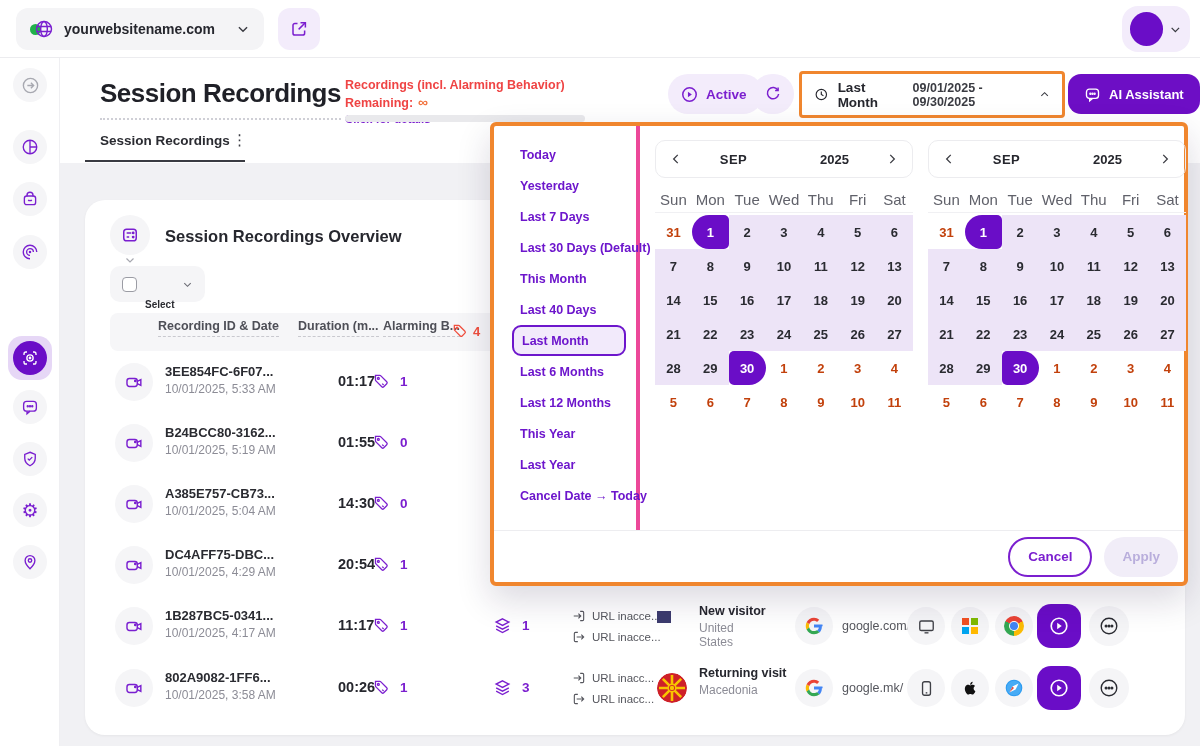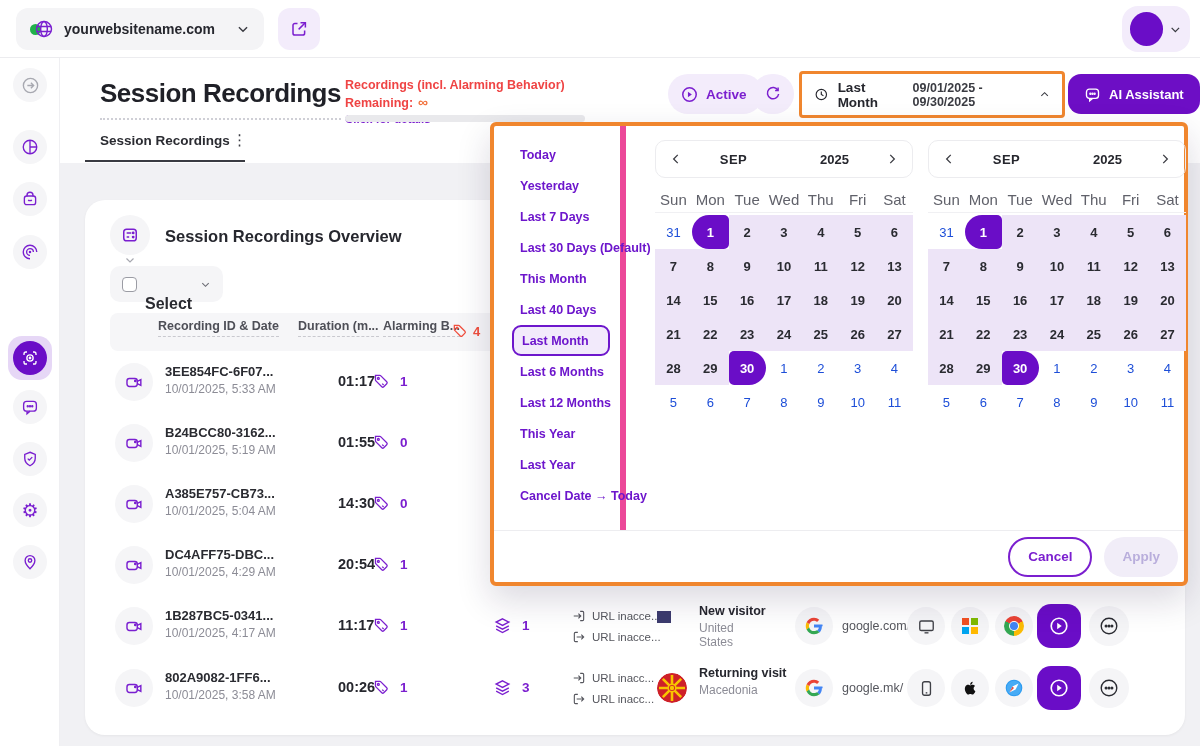--- a/index.html
+++ b/index.html
@@ -49,21 +49,21 @@
 
   
   .content { position:absolute; left:60px; top:163px; width:1140px; height:583px; background:#F1F1F4; }
   .card { position:absolute; left:25px; top:37px; width:1100px; height:535px; background:#fff; border-radius:20px; box-shadow:0 1px 3px rgba(0,0,0,0.05); }
 
   .ov-icon-circle { position:absolute; left:25px; top:15px; width:40px; height:40px; border-radius:50%; background:#F5F5F7; display:flex; align-items:center; justify-content:center; color:#7A1FD0; cursor:pointer; }
   .ov-chev { position:absolute; left:39px; top:54px; color:#A7A8B0; }
   .ov-title { position:absolute; left:80px; top:27px; font-size:16.5px; font-weight:700; color:#26272E; }
   .select-btn { position:absolute; left:25px; top:66px; height:36px; padding:0 12px; background:#F5F5F7; border-radius:10px; display:flex; align-items:center; gap:8px; cursor:pointer; }
   .select-box { width:15px; height:15px; border:1.6px solid #9B9CA4; border-radius:4px; background:#fff; }
-  .select-label { font-size:16px; font-weight:600; color:#2A2B31;margin-top:40px; }
+  .select-label { font-size:10px; font-weight:600; color:#2A2B31;margin-top:40px; }
 
   .thead { position:absolute; left:25px; top:113px; width:1050px; height:38px; background:#F6F6F8; border-radius:8px; }
   .th { position:absolute; top:6px; font-size:12.5px; font-weight:600; color:#4E4F57; border-bottom:1px dashed #C9C9CF; padding-bottom:3px;margin-left:8px; }
   .th-alarm-ico { position:absolute; left:342px; top:10px; color:#F04F3E; }
   .th-alarm-count { position:absolute; left:363px; top:11px; font-size:13px; font-weight:700; color:#F04F3E; }
 
   .row { position:absolute; left:0; width:1100px; height:60px; }
   .cam-circle { position:absolute; left:30px; top:11px; width:38px; height:38px; border-radius:50%; background:#F5F5F7; display:flex; align-items:center; justify-content:center; color:#7A1FD0; }
   .rid { position:absolute; left:80px; top:12px; font-size:13px; font-weight:600; color:#2A2B31; }
   .rdate { position:absolute; left:80px; top:30px; font-size:12px; color:#8C8C96; }
@@ -86,37 +86,37 @@
   .chrome-ico { width:20px; height:20px; border-radius:50%; background:conic-gradient(from -60deg, #EA4335 0 120deg, #FBBC05 0 240deg, #34A853 0 360deg); position:relative; }
   .chrome-ico::before { content:''; position:absolute; inset:4.8px; background:#fff; border-radius:50%; }
   .chrome-ico::after { content:''; position:absolute; inset:6.3px; background:#4285F4; border-radius:50%; }
   .win-ico { width:16px; height:16px; display:grid; grid-template-columns:1fr 1fr; grid-template-rows:1fr 1fr; gap:1.5px; }
   .win-ico i { display:block; }
   .play-btn { position:absolute; left:952px; top:8px; width:44px; height:44px; border-radius:14px; background:#6A0DC7; display:flex; align-items:center; justify-content:center; color:#fff; cursor:pointer; }
   .more-btn { position:absolute; left:1004px; top:10px; width:40px; height:40px; border-radius:50%; background:#F5F5F7; display:flex; align-items:center; justify-content:center; color:#2A2B31; cursor:pointer; }
 
   
   .dropdown { position:absolute; left:490px; top:122px; width:698px; height:464px; background:#fff; border:4px solid #F0862E; border-radius:6px; box-shadow:0 14px 34px rgba(30,20,60,0.16); z-index:50; }
-  .dp-presets { position:absolute; left:0; top:0; width:132px; height:404px; padding:13px 10px 0 18px; border-right:6px solid #ec4899; }
+  .dp-presets { position:absolute; left:0; top:0; width:146px; height:404px; padding:13px 10px 0 18px; border-right:4px solid #ec4899; }
   .preset { height:31px; display:flex; align-items:center; padding:0 8px; font-size:12.5px; font-weight:700; color:#6D16CC; cursor:pointer; border-radius:9px; white-space:nowrap; }
   .preset.selected { border:2px solid #6D16CC; background:#F2EAFB; }
   .calendar { position:absolute; top:14px; width:258px; }
   .cal1 { left:161px; } .cal2 { left:434px; }
   .cal-head { height:38px; border:1px solid #ECECEF; border-radius:10px; display:flex; align-items:center; padding:0 13px; color:#26272E; }
   .cal-head .mon { flex:1; text-align:center; font-size:13px; font-weight:700; letter-spacing:0.5px; }
   .cal-head .yr { flex:1; text-align:center; font-size:13px; font-weight:700; }
   .chev-btn { color:#3A3B42; cursor:pointer; display:flex; }
   .weekdays { display:grid; grid-template-columns:repeat(7,36.85px); height:26px; margin-top:9px; border-bottom:1px solid #F0F0F3; }
   .wd { display:flex; align-items:center; justify-content:center; font-size:15px; color:#60616A; }
   .days { display:grid; grid-template-columns:repeat(7,36.85px); grid-auto-rows:34px; margin-top:2px; }
   .day { display:flex; align-items:center; justify-content:center; font-size:13px; font-weight:600; color:#2A2B31; cursor:pointer; }
   .day.range { background:#EDE4F7; }
   .day.start { background:#6A0DC7; color:#fff; border-radius:17px 5px 5px 17px; }
   .day.end { background:#6A0DC7; color:#fff; border-radius:5px 17px 17px 5px; }
-  .day.muted { color:#1d4ed8; font-weight:400; }
+  .day.muted { color:#c2410c; font-weight:700; }
   .dp-footer { position:absolute; left:0; bottom:0; width:690px; height:52px; border-top:1px solid #EDEDF0; display:flex; align-items:center; justify-content:flex-end; gap:12px; padding-right:6px; }
   .cancel-btn { height:40px; padding:0 18px; border:2px solid #7B1FCF; border-radius:20px; background:#fff; color:#7B1FCF; font-size:13.5px; font-weight:700; display:flex; align-items:center; cursor:pointer; }
   .apply-btn { height:40px; padding:0 18px; border-radius:20px; background:#F1EDF8; color:#B9AEDC; font-size:13.5px; font-weight:700; display:flex; align-items:center; cursor:pointer; }
 </style>
 </head>
 <body>
 
 <div class="page">
 
   <div class="topbar">

